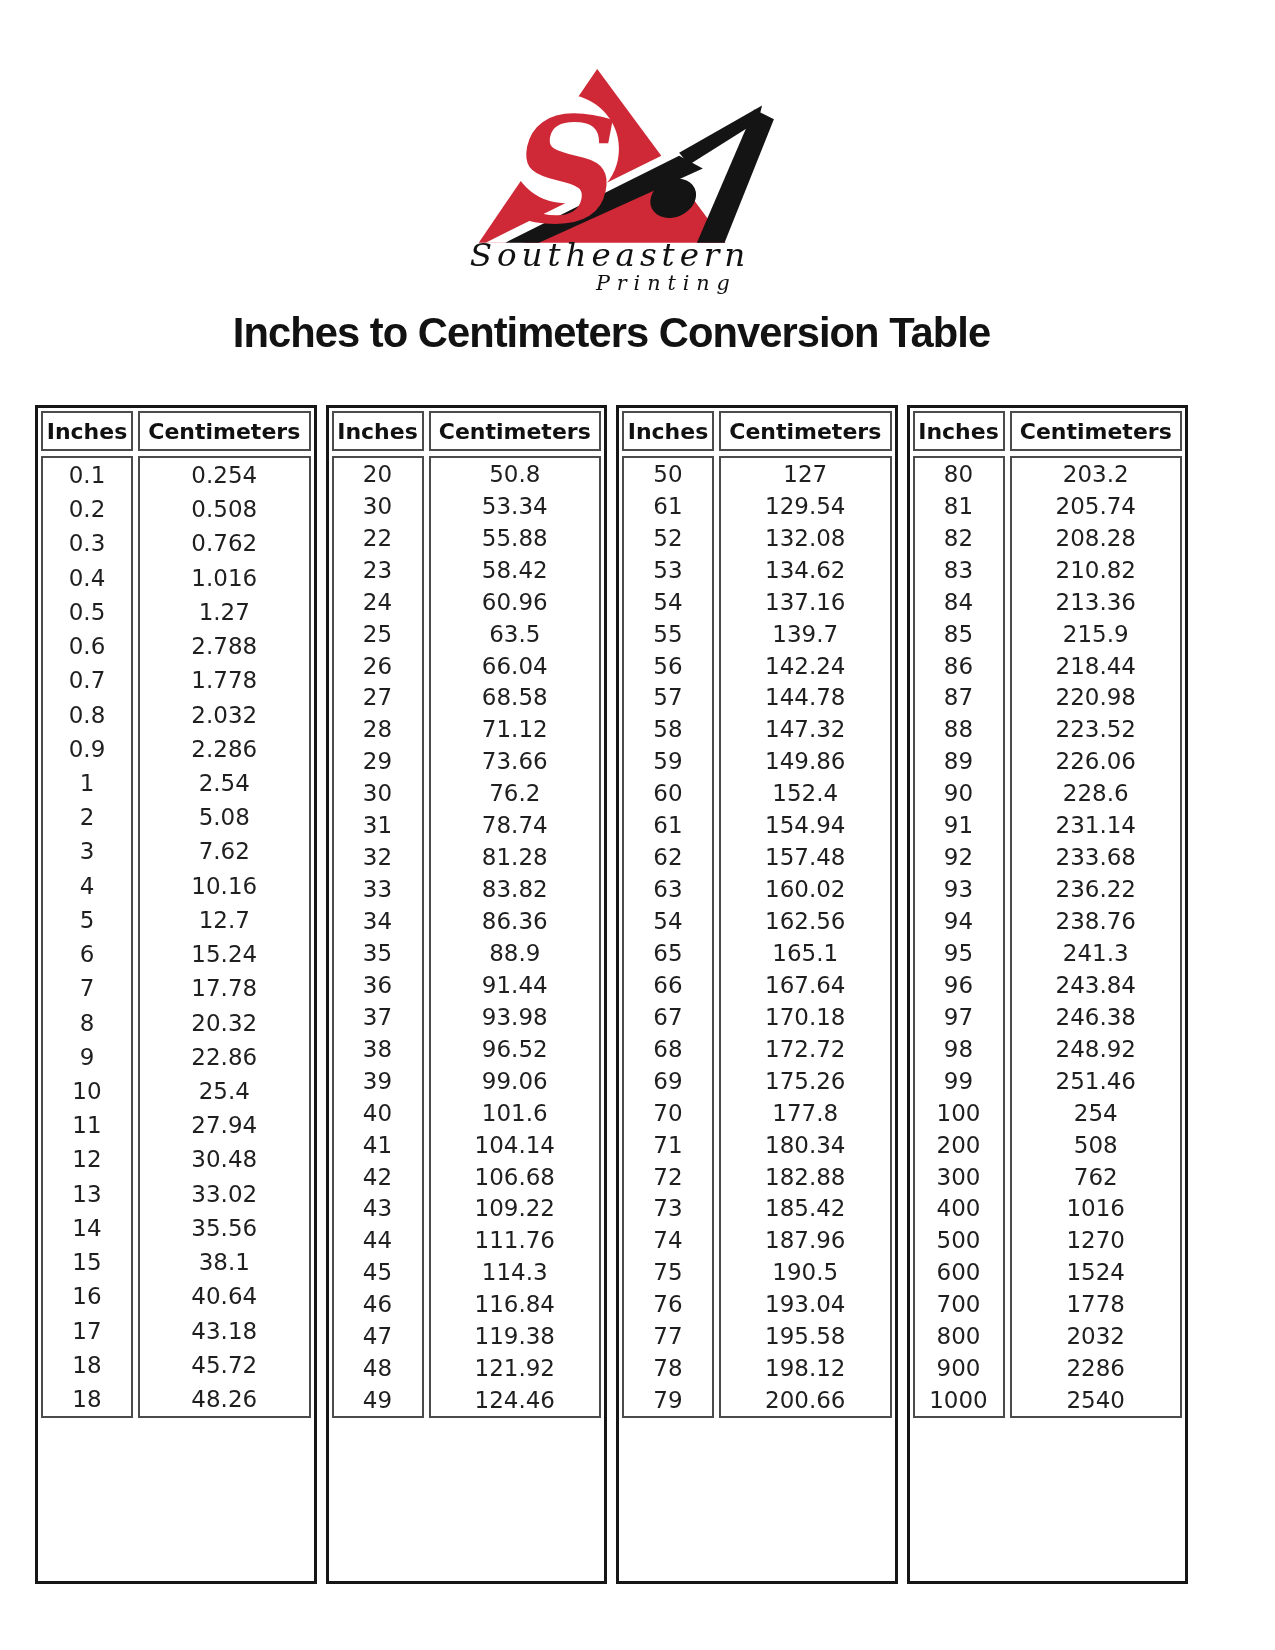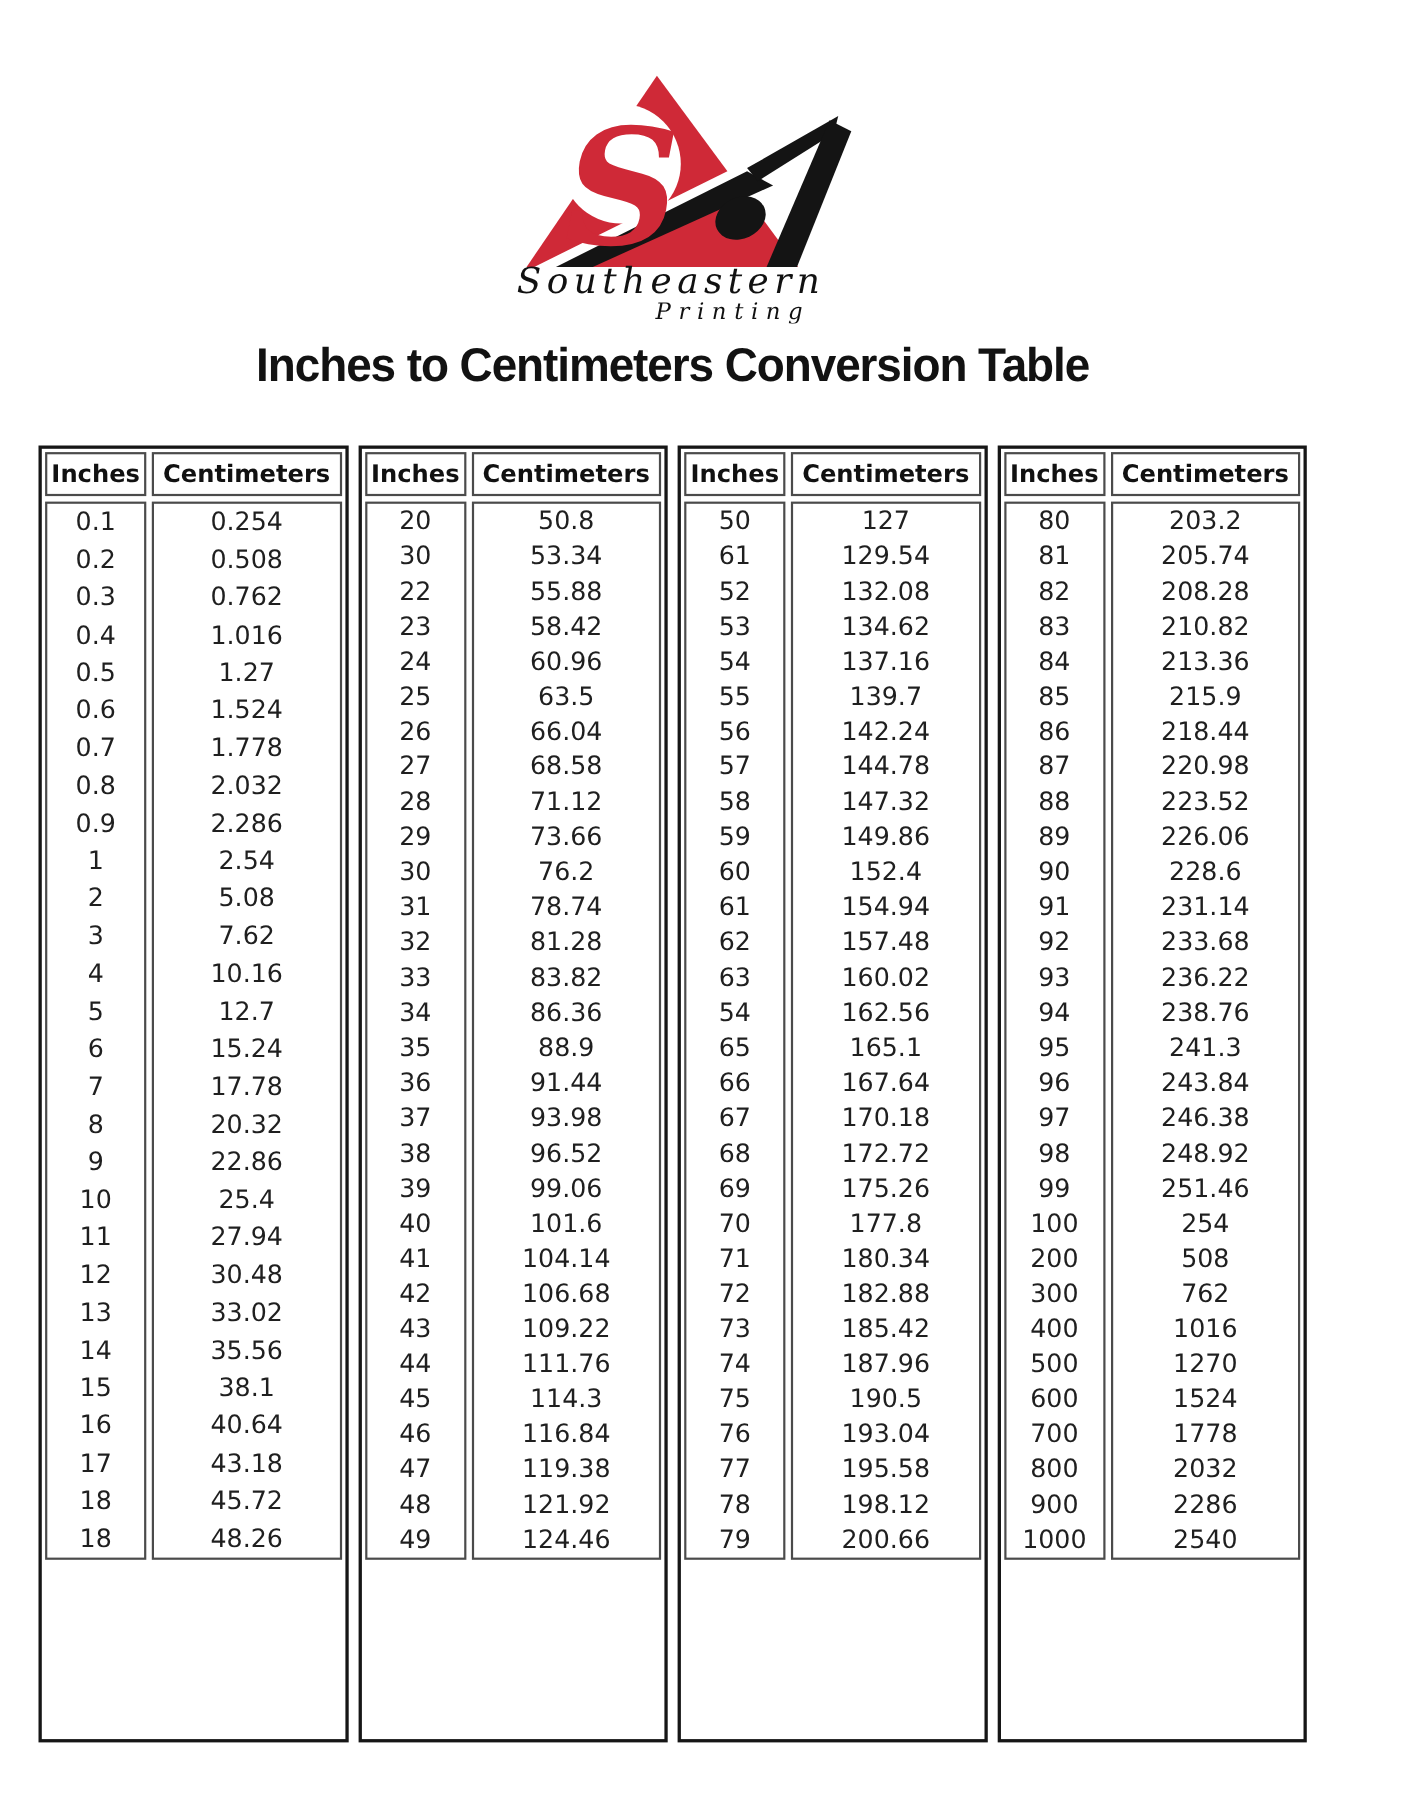--- a/index.html
+++ b/index.html
@@ -113,21 +113,21 @@
             <div class="row">17</div>
             <div class="row">18</div>
             <div class="row">18</div>
           </div>
         <div class="bcell">
             <div class="row">0.254</div>
             <div class="row">0.508</div>
             <div class="row">0.762</div>
             <div class="row">1.016</div>
             <div class="row">1.27</div>
-            <div class="row">1.524</div>
+            <div class="row">2.788</div>
             <div class="row">1.778</div>
             <div class="row">2.032</div>
             <div class="row">2.286</div>
             <div class="row">2.54</div>
             <div class="row">5.08</div>
             <div class="row">7.62</div>
             <div class="row">10.16</div>
             <div class="row">12.7</div>
             <div class="row">15.24</div>
             <div class="row">17.78</div>

